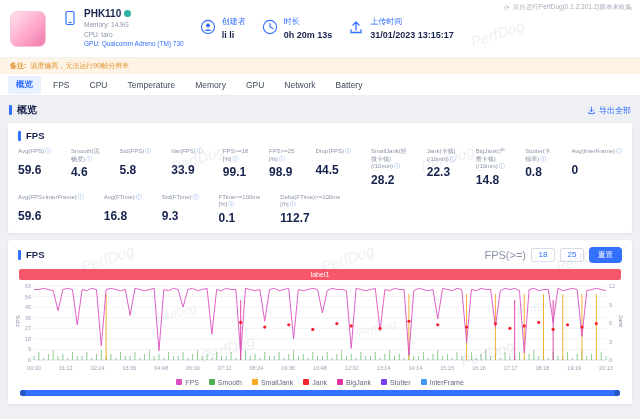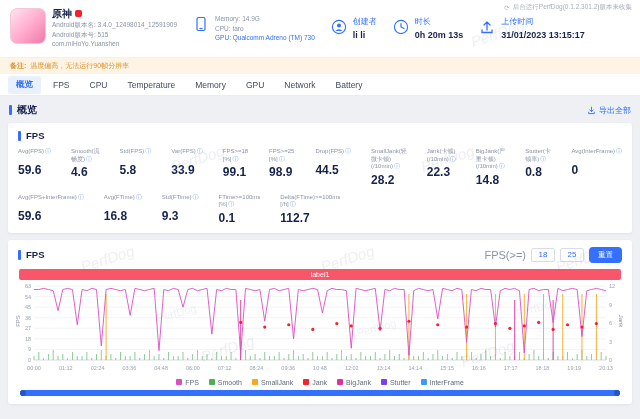--- a/index.html
+++ b/index.html
@@ -65,37 +65,32 @@
 
   .wm { position:absolute; color:rgba(120,132,155,.13); font-size:15px; transform:rotate(-18deg); pointer-events:none; z-index:5; font-style:italic; }
   svg text { font-family:"Liberation Sans",sans-serif; }
 </style>
 </head>
 <body>
 
 <div class="hdr">
   <div class="grp">
     <div class="app-icon"></div>
-    <div>
-      <div class="t1">
-        <span>原神</span>
-        <span class="badge-red"></span>
-      </div>
-      <div class="sub">Android版本名: 3.4.0_12498014_12591909</div>
-      <div class="sub">Android版本号: 515</div>
-      <div class="sub">com.miHoYo.Yuanshen</div>
-    </div>
   </div>
 
   <div class="grp">
     <svg class="ic" viewBox="0 0 16 16">
       <rect x="4" y="1.5" width="8" height="13" rx="1.5" fill="none" stroke="#3370ff" stroke-width="1.2"></rect>
       <line x1="6.5" y1="12.5" x2="9.5" y2="12.5" stroke="#3370ff" stroke-width="1.2"></line>
     </svg>
     <div>
+      <div class="t1">
+        <span>PHK110</span>
+        <span class="badge-teal"></span>
+      </div>
       <div class="sub">Memory: 14.9G</div>
       <div class="sub">CPU: taro</div>
       <div class="sub blue">GPU: Qualcomm Adreno (TM) 730</div>
     </div>
   </div>
 
   <div class="grp">
     <svg class="ic" viewBox="0 0 16 16">
       <circle cx="8" cy="8" r="6.6" fill="none" stroke="#3370ff" stroke-width="1.1"></circle>
       <circle cx="8" cy="6.4" r="2" fill="#3370ff"></circle>

